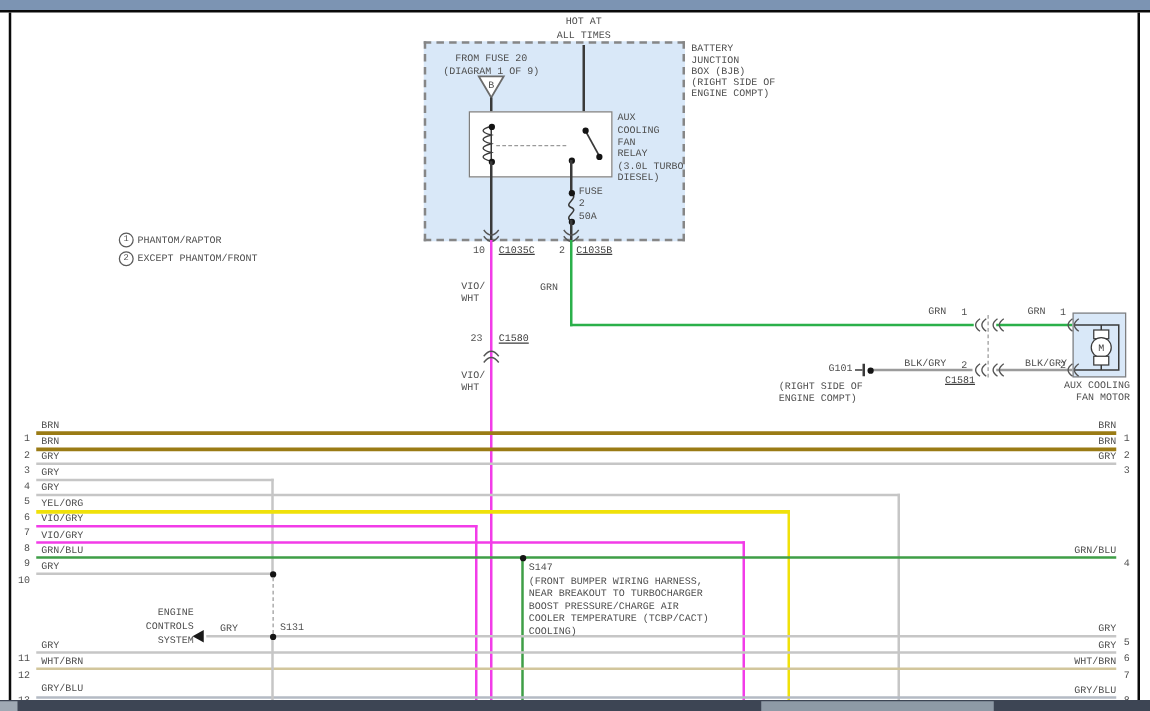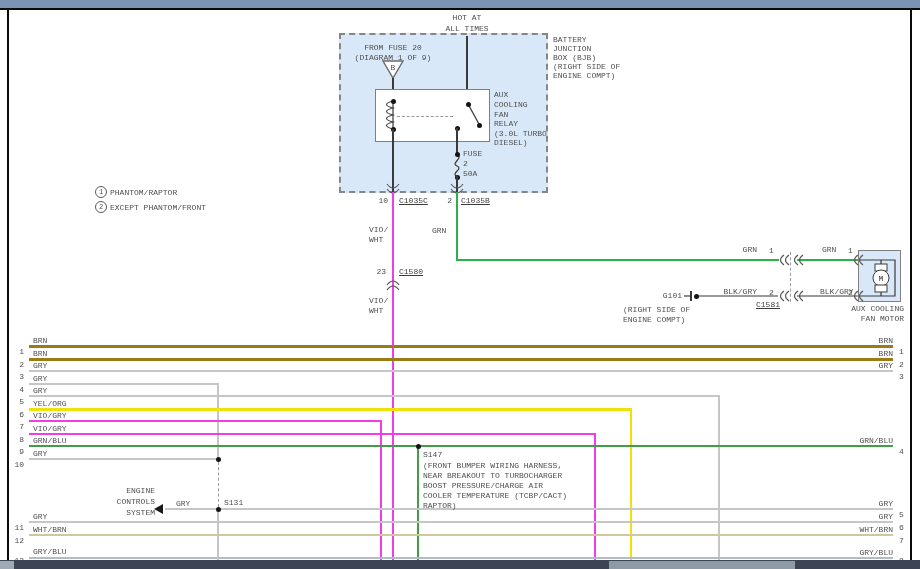--- a/index.html
+++ b/index.html
@@ -267,21 +267,21 @@
   <div class="dashv" style="left:218px;top:462px;height:45px"></div>
   <div class="v gry" style="left:217px;top:508px;height:52px"></div>
   <div class="dot" style="left:215.5px;top:506.5px"></div>
   <div class="lbl" style="left:224px;top:498px">S131</div>
 
   <div class="lbl" style="left:423px;top:450px">S147</div>
   <div class="lbl" style="left:423px;top:461px">(FRONT BUMPER WIRING HARNESS,</div>
   <div class="lbl" style="left:423px;top:471px">NEAR BREAKOUT TO TURBOCHARGER</div>
   <div class="lbl" style="left:423px;top:481px">BOOST PRESSURE/CHARGE AIR</div>
   <div class="lbl" style="left:423px;top:491px">COOLER TEMPERATURE (TCBP/CACT)</div>
-  <div class="lbl" style="left:423px;top:501px">RAPTOR)</div>
+  <div class="lbl" style="left:423px;top:501px">COOLING)</div>
 
   <div class="lbl rgt" style="left:793px;top:336px;width:100px">BRN</div>
   <div class="num" style="left:899px;top:347px">1</div>
   <div class="lbl rgt" style="left:793px;top:349px;width:100px">BRN</div>
   <div class="num" style="left:899px;top:360px">2</div>
   <div class="lbl rgt" style="left:793px;top:361px;width:100px">GRY</div>
   <div class="num" style="left:899px;top:372px">3</div>
   <div class="lbl rgt" style="left:793px;top:436px;width:100px">GRN/BLU</div>
   <div class="num" style="left:899px;top:447px">4</div>
   <div class="lbl rgt" style="left:793px;top:499px;width:100px">GRY</div>

